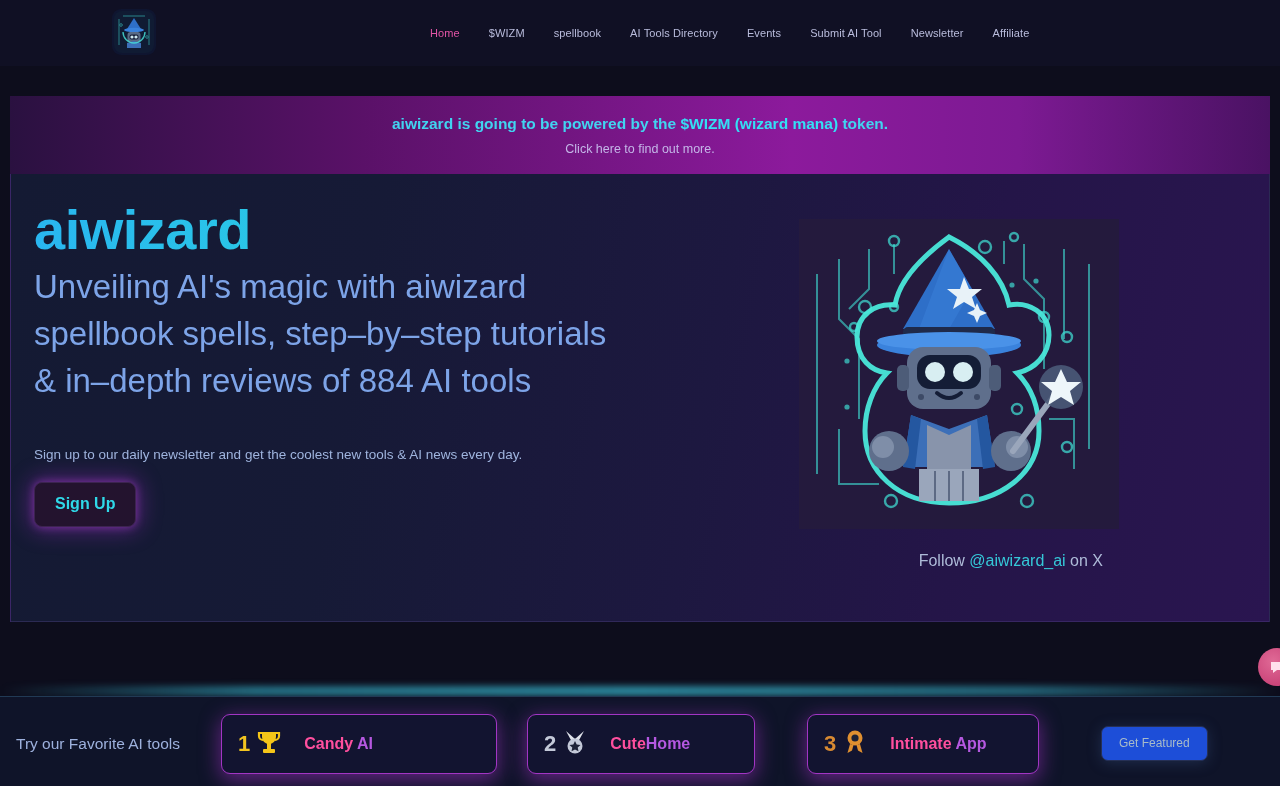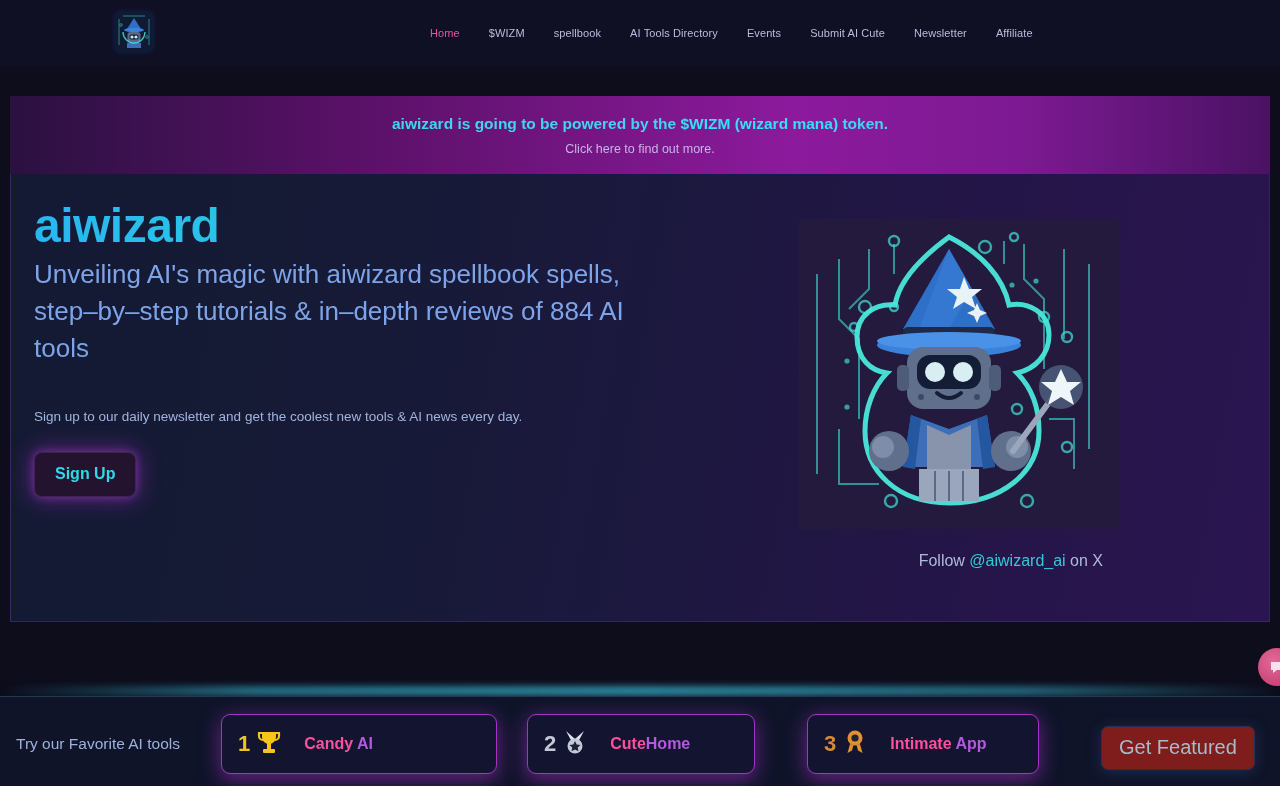--- a/index.html
+++ b/index.html
@@ -54,36 +54,36 @@
   .hero{
     position:absolute; left:10px; top:174px; width:1260px; height:448px;
     background:linear-gradient(100deg,#141a33 0%,#161a36 28%,#1d1840 55%,#241548 75%,#2a1550 100%);
     border:1px solid rgba(100,80,160,.30);
     border-top:none;
     overflow:hidden;
   }
   .hero-left{ position:absolute; left:23px; top:28px; width:660px; }
 
   h1.brand{
-    font-size:48px; line-height:1.0; font-weight:bold; letter-spacing:-.5px;
+    font-size:56px; line-height:1.0; font-weight:bold; letter-spacing:-.5px;
     background:linear-gradient(90deg,#29b6f0 0%,#2ad2e0 60%,#34e0e8 100%);
     -webkit-background-clip:text; background-clip:text; color:transparent;
     margin-bottom:6px;
   }
   h2.tagline{
     font-size:59px; line-height:1.05; font-weight:bold; letter-spacing:-.5px;
     background:linear-gradient(90deg,#ff5fa2 0%,#f050a8 26%,#d93bb5 58%,#b92fc2 100%);
     -webkit-background-clip:text; background-clip:text; color:transparent;
     margin-bottom:24px;
   }
   .hero-desc{
-    font-size:26px; line-height:1.42; color:#7da4e8; font-weight:400;
+    font-size:33px; line-height:1.42; color:#7da4e8; font-weight:400;
     max-width:600px; margin-bottom:42px;
   }
-  .newsletter-line{ font-size:13.5px; color:#9fb4de; margin-bottom:28px; }
+  .newsletter-line{ font-size:13.5px; color:#9fb4de; margin-bottom:20px; }
 
   .signup-btn{
     display:inline-block; padding:12px 20px 13px;
     background:#23132e; border:1px solid #3c2450; border-radius:8px;
     color:#2fd9e8; font-size:16px; font-weight:bold; cursor:pointer;
     box-shadow:0 0 22px 4px rgba(170,50,210,.40), 0 0 8px rgba(190,70,230,.5);
   }
 
   
   .hero-art{
@@ -142,22 +142,22 @@
   #card0 .rank{ color:#f2c420; }
   #card1 .rank{ color:#c3c9d8; }
   #card2 .rank{ color:#d88a32; }
 
   .tname-a{ color:#ff4f9e; }
   .tname-b{ color:#b558e0; }
 
   .get-featured{
     position:absolute; left:1101px; top:726px;
     padding:9px 17px 10px; border-radius:7px;
-    background:#7f1d1d; border:1px solid #263055;
-    color:#a8bbc8; font-size:20px; white-space:nowrap; cursor:pointer;
+    background:#1d4ed8; border:1px solid #263055;
+    color:#a8bbc8; font-size:12px; white-space:nowrap; cursor:pointer;
     box-shadow:0 2px 14px rgba(60,90,140,.35);
   }
 </style>
 </head>
 <body>
 
 <header class="site-header">
 
   <div class="logo-wrap">
     <svg width="40" height="42" viewBox="0 0 40 42">
@@ -177,21 +177,21 @@
       <path d="M20 21 m-11 0 a11 11 0 1 0 22 0" stroke="#48e6dc" stroke-width="1.4" fill="none" opacity=".8"></path>
     </svg>
   </div>
 
   <nav class="main-nav">
     <a class="nav-link active" href="#">Home</a>
     <a class="nav-link" href="#">$WIZM</a>
     <a class="nav-link" href="#">spellbook</a>
     <a class="nav-link" href="#">AI Tools Directory</a>
     <a class="nav-link" href="#">Events</a>
-    <a class="nav-link" href="#">Submit AI Cute</a>
+    <a class="nav-link" href="#">Submit AI Tool</a>
     <a class="nav-link" href="#">Newsletter</a>
     <a class="nav-link" href="#">Affiliate</a>
   </nav>
 </header>
 
 <div class="announce">
   <div class="announce-main">
     <span>aiwizard is going to be powered by the </span><span class="hl">$WIZM (wizard mana)</span><span> token.</span>
   </div>
   <div class="announce-sub">Click here to find out more.</div>

